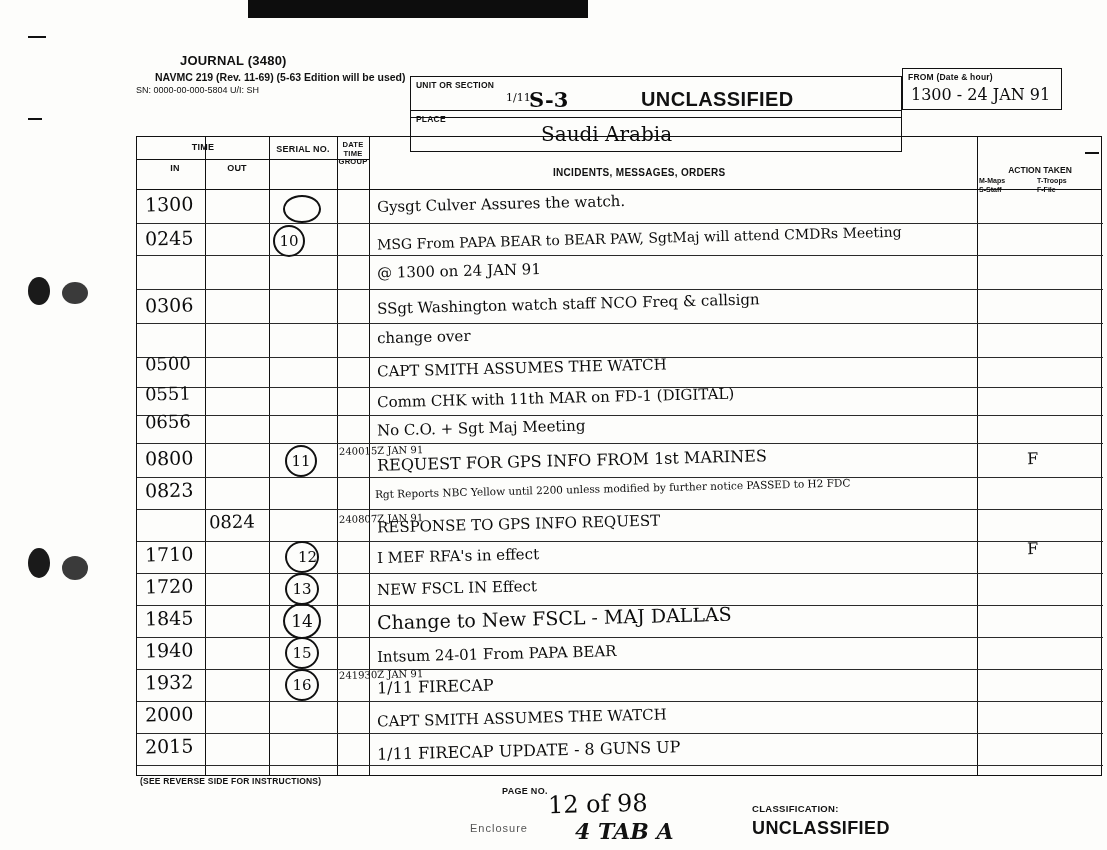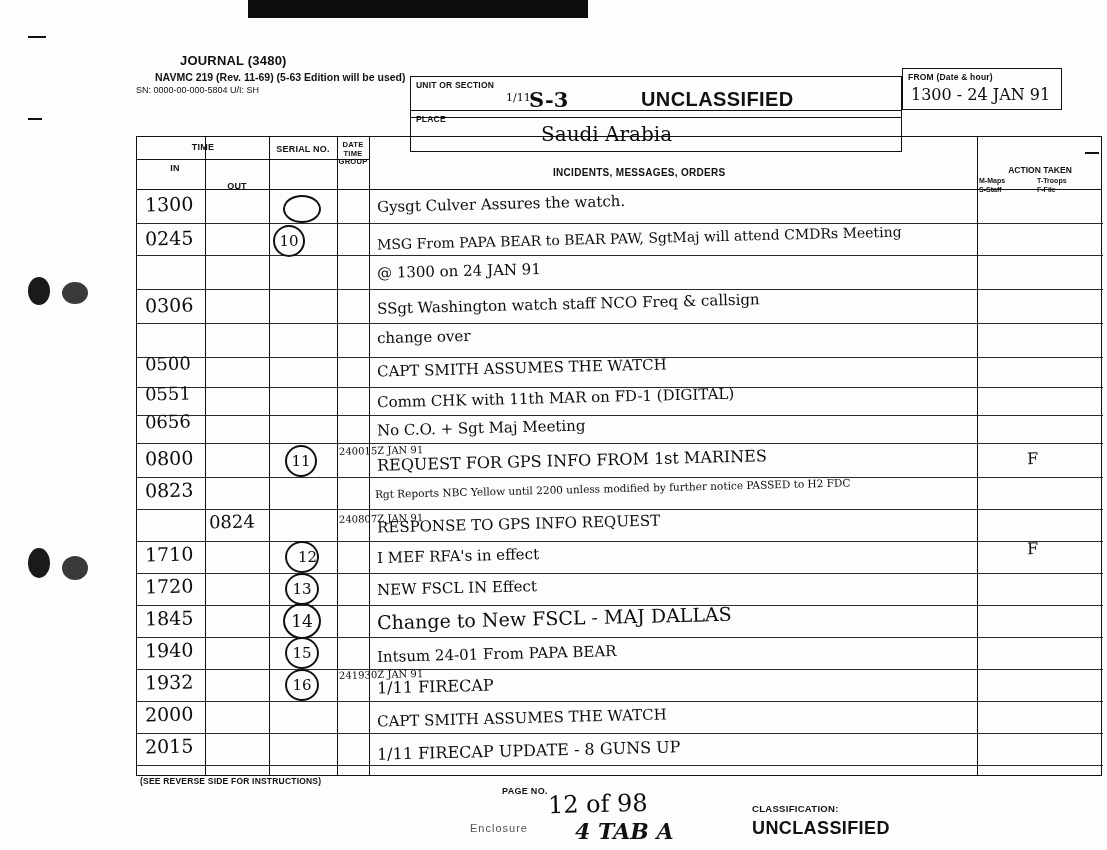--- a/index.html
+++ b/index.html
@@ -149,21 +149,21 @@
     <div class="vline" style="left:132px;"></div>
     <div class="vline" style="left:200px;"></div>
     <div class="vline" style="left:232px;"></div>
     <div class="vline" style="left:840px;"></div>
 
     <div class="hline" style="top:22px;width:232px;"></div>
     <div class="hline" style="top:52px;"></div>
 
     <div class="colhdr" style="left:0;top:5px;width:132px;">TIME</div>
     <div class="colhdr" style="left:4px;top:26px;width:68px;">IN</div>
-    <div class="colhdr" style="left:68px;top:26px;width:64px;margin-top:18px;">OUT</div>
+    <div class="colhdr" style="left:68px;top:26px;width:64px;">OUT</div>
     <div class="colhdr" style="left:132px;top:7px;width:68px;">
       <span>SERIAL NO.</span>
     </div>
     <div class="colhdr" style="left:200px;top:4px;width:32px;font-size:7.6px;">
       <span>DATE TIME GROUP</span>
     </div>
     <div class="incidents-hdr" style="left:380px;top:30px;">INCIDENTS, MESSAGES, ORDERS</div>
     <div class="action-hdr" style="left:840px;top:28px;width:126px;">
       <span>ACTION TAKEN</span>
     </div>

